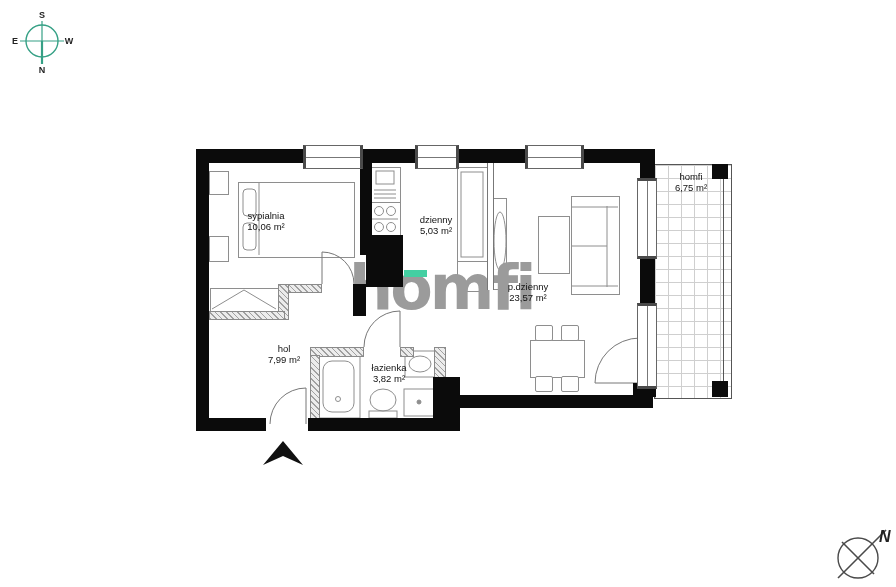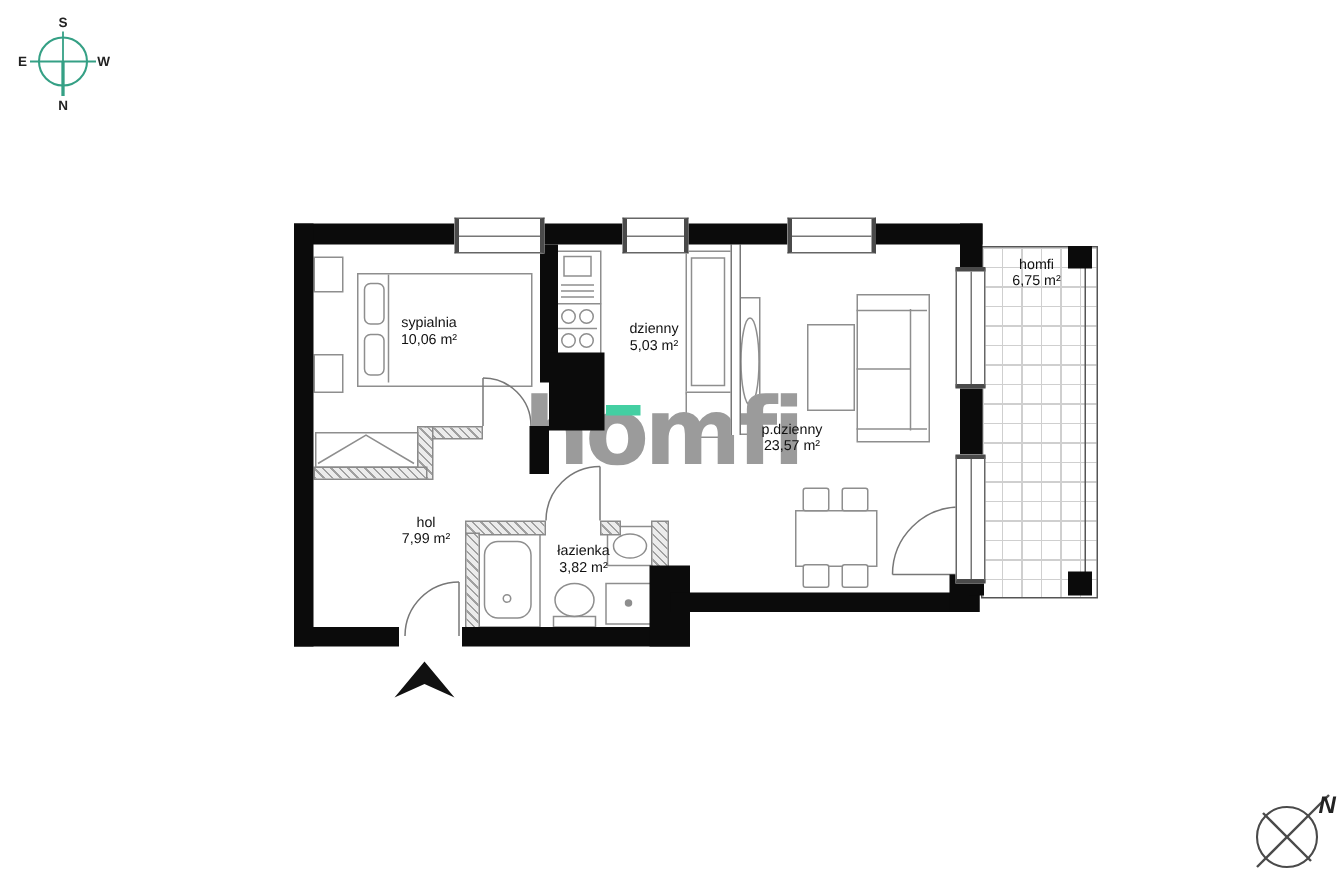--- a/index.html
+++ b/index.html
@@ -163,21 +163,21 @@
     </g>
     <g stroke="#777">
       <line x1="640" y1="383" x2="595" y2="383"></line>
       <path d="M 640,338 A 45,45 0 0 0 595,383"></path>
     </g>
   </svg>
 
   <div id="watermark">homfi</div>
   <div id="watermark-accent"></div>
 
-  <div class="room-label" style="left:286px;top:210px;">
+  <div class="room-label" style="left:266px;top:210px;">
     <div>sypialnia</div>
     <div>10,06 m²</div>
   </div>
   <div class="room-label" style="left:436px;top:214px;">
     <div>dzienny</div>
     <div>5,03 m²</div>
   </div>
   <div class="room-label" style="left:528px;top:281px;">
     <div>p.dzienny</div>
     <div>23,57 m²</div>

